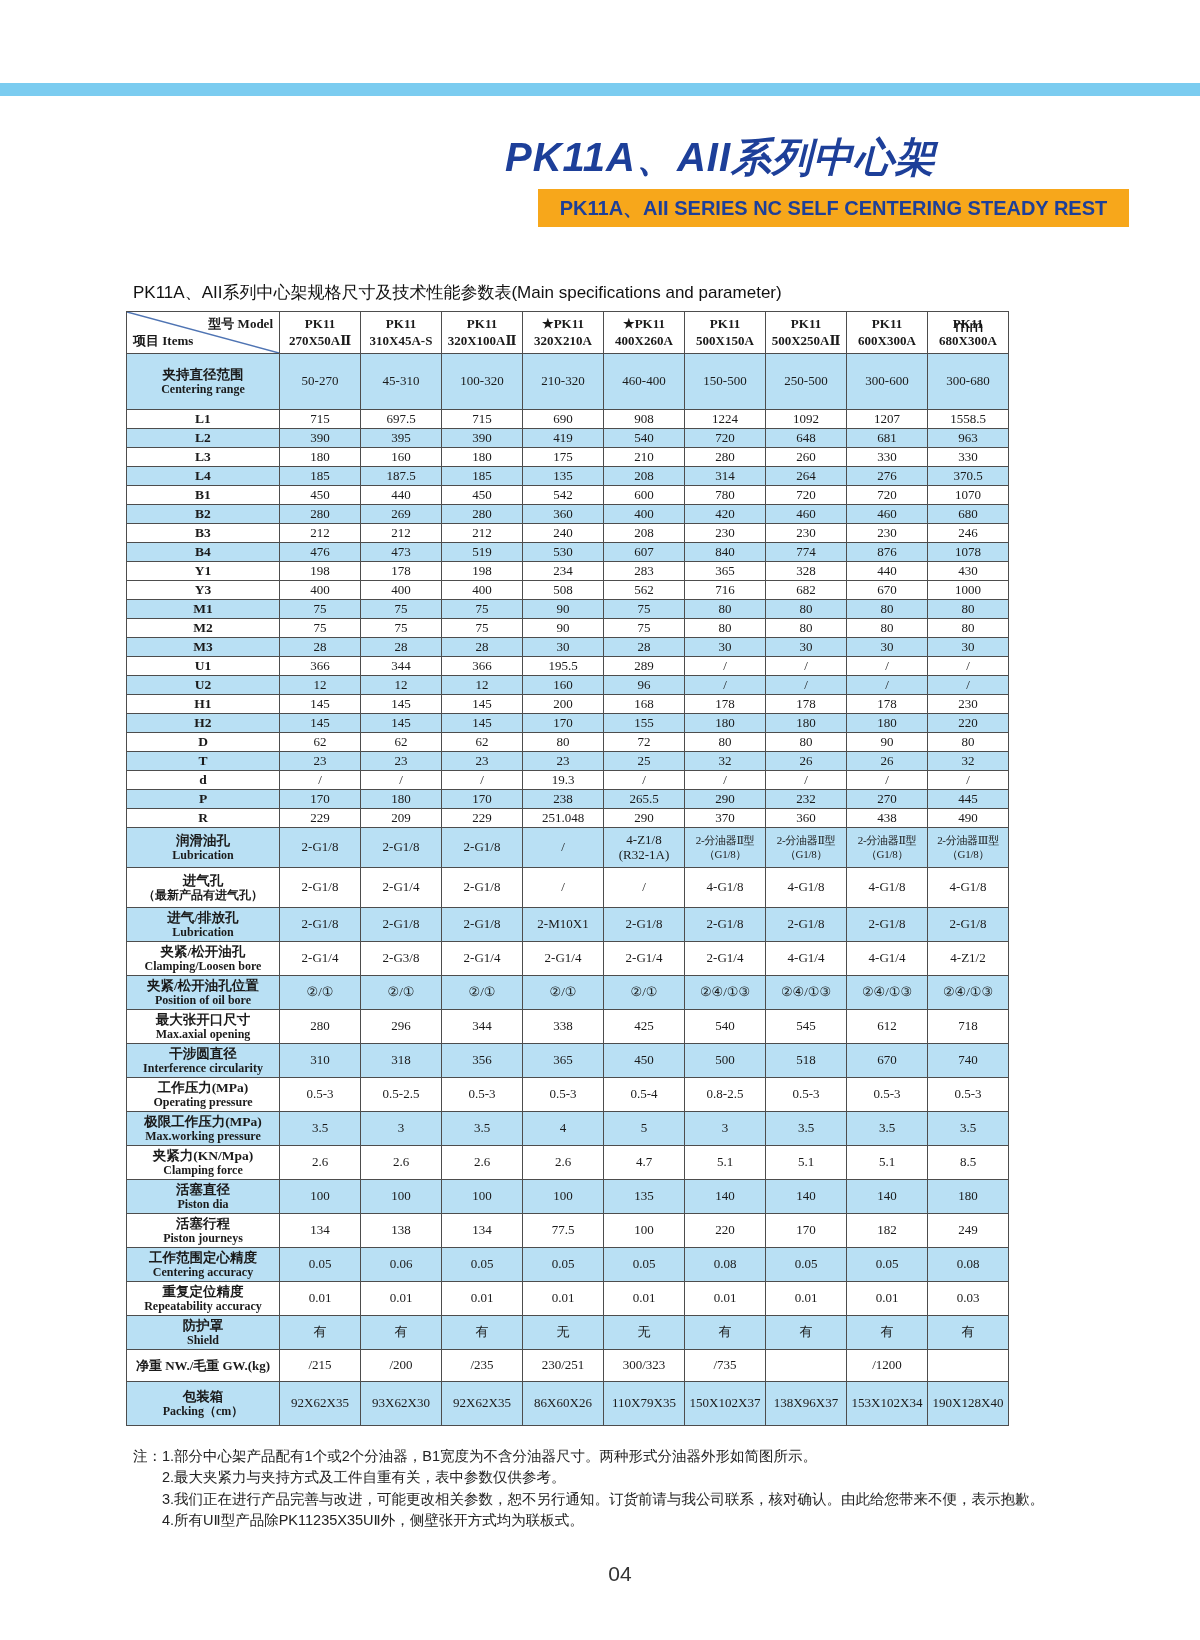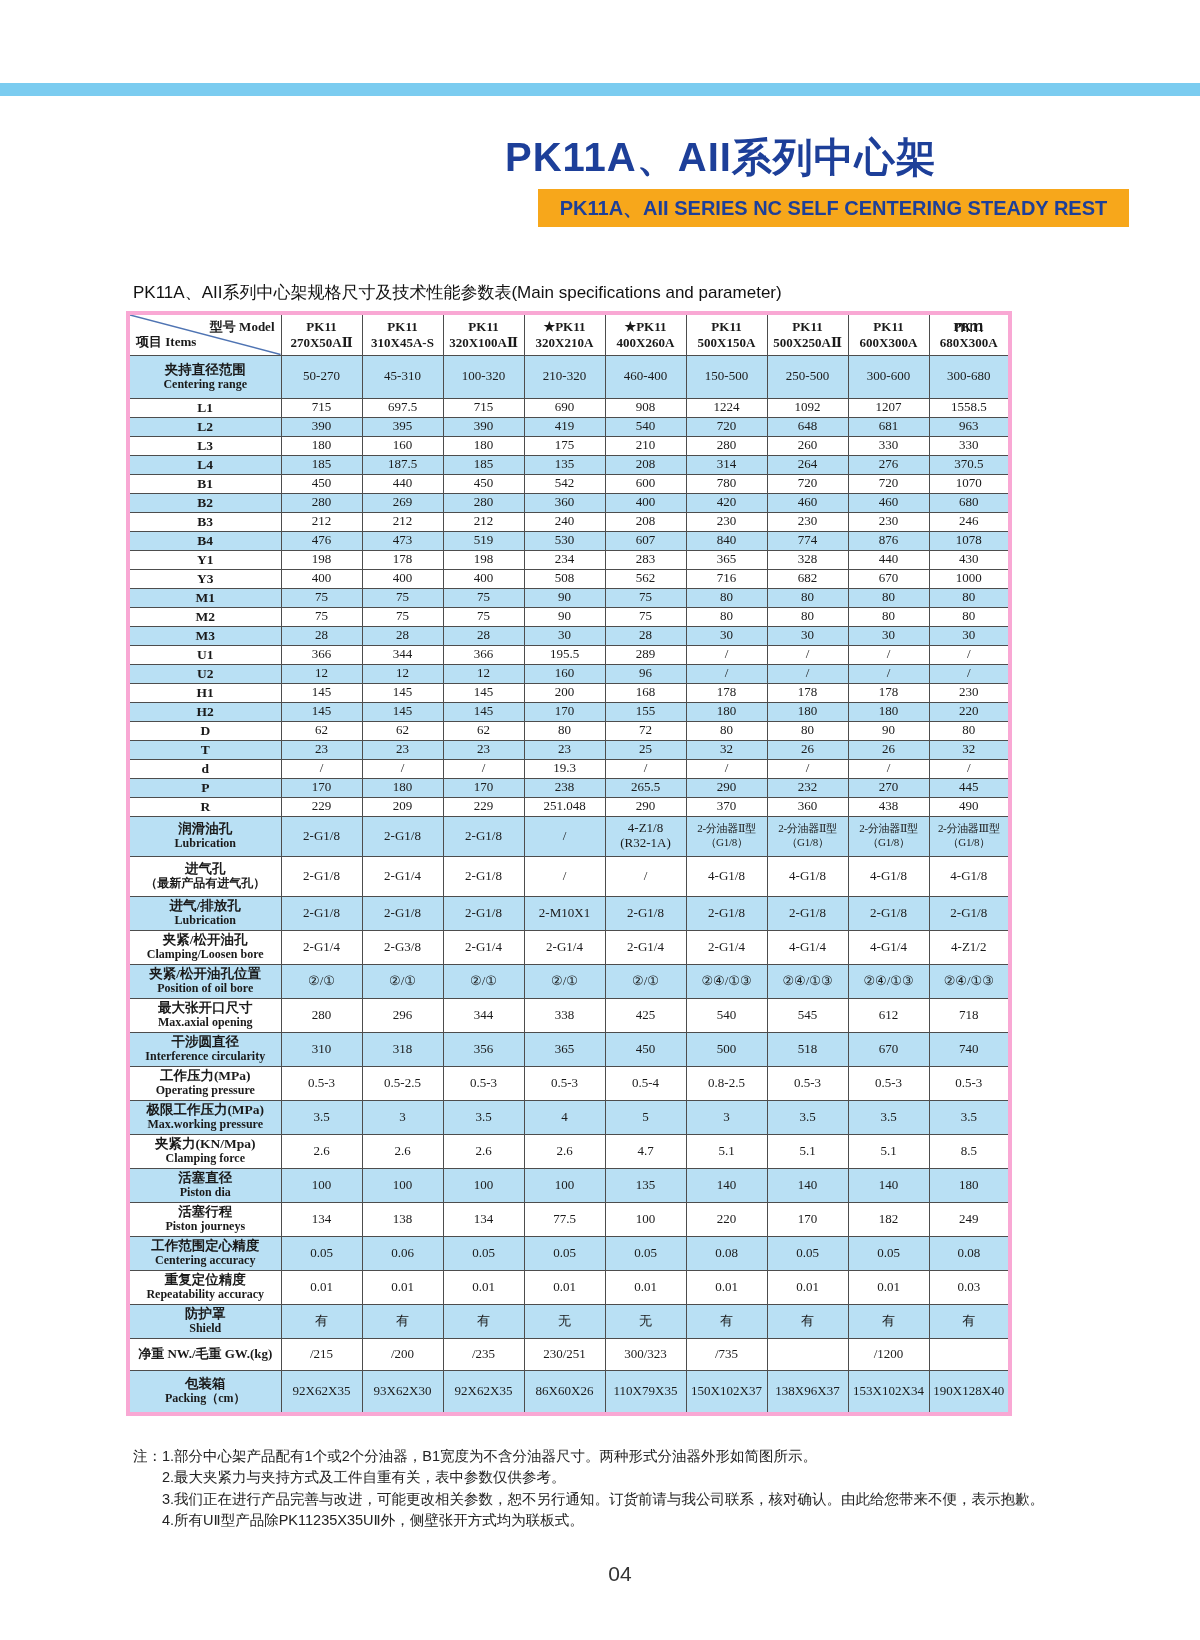--- a/index.html
+++ b/index.html
@@ -1,35 +1,35 @@
 <!DOCTYPE html>
 <html><head>
 <meta charset="utf-8">
 <style>
   html,body{margin:0;padding:0;background:#ffffff;}
   .page{position:relative;width:1200px;height:1640px;background:#ffffff;overflow:hidden;
         font-family:"Liberation Sans","DejaVu Sans",sans-serif;color:#1a1a1a;}
   .top-bar{position:absolute;left:0;top:83px;width:1200px;height:13px;background:#7bccf0;}
   .main-title{position:absolute;left:505px;top:130px;width:560px;margin:0;
-        font-size:40px;font-weight:bold;color:#1d3f99;letter-spacing:1px;white-space:nowrap;}
+        font-size:40px;font-weight:bold;color:#1d3f99;letter-spacing:1px;white-space:nowrap;font-style:italic;}
   .banner{position:absolute;left:538px;top:189px;width:591px;height:38px;background:#f7a71b;
         color:#1d3f99;font-size:20px;font-weight:bold;text-align:center;line-height:38px;white-space:nowrap;}
   .tbl-title{position:absolute;left:133px;top:281px;font-size:17px;color:#111;}
   .tbl-unit{position:absolute;left:955px;top:281px;font-size:17px;color:#111;margin-top:36px;}
 
   table.spec{position:absolute;left:126px;top:311px;width:882px;border-collapse:collapse;
         table-layout:fixed;font-family:"Liberation Serif","DejaVu Serif",serif;
-        border:4px solid #f9a8d4;}
+        border:1px solid #f9a8d4;}
   table.spec th,table.spec td{border:1px solid #4d4d4d;text-align:center;vertical-align:middle;
         padding:0 2px;overflow:hidden;}
   table.spec col.c-lbl{width:153px;}
   table.spec col.c-val{width:81px;}
   thead tr{height:42px;}
   thead th{font-size:13px;font-weight:bold;line-height:1.25;}
-  tr.r-center{height:43px;margin-left:46px;}
+  tr.r-center{height:56px;margin-left:46px;}
   tr.r-letter{height:19px;}
   tr.r-double{height:34px;}
   tr.r-nw{height:32px;}
   tr.r-packing{height:44px;margin-top:35px;}
   tr.heavy > *{border-top-width:2px;}
   thead tr > *{border-bottom-width:2px;}
   tr.shade > *{background:#b9e0f4;}
   .lbl-cn{font-size:13.5px;font-weight:bold;line-height:1.2;}
   .lbl-en{font-size:12px;font-weight:bold;line-height:1.15;text-align:center;}
   .lbl-letter{font-size:13.5px;font-weight:bold;}

